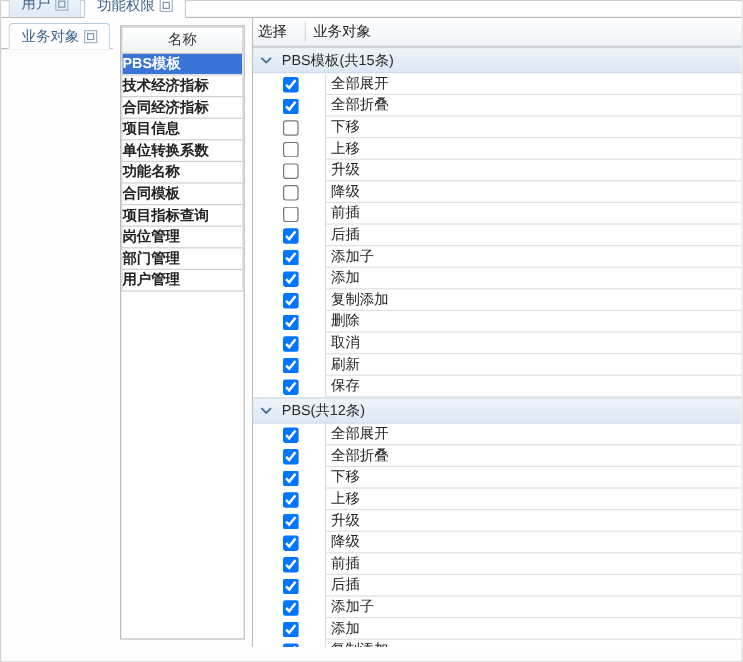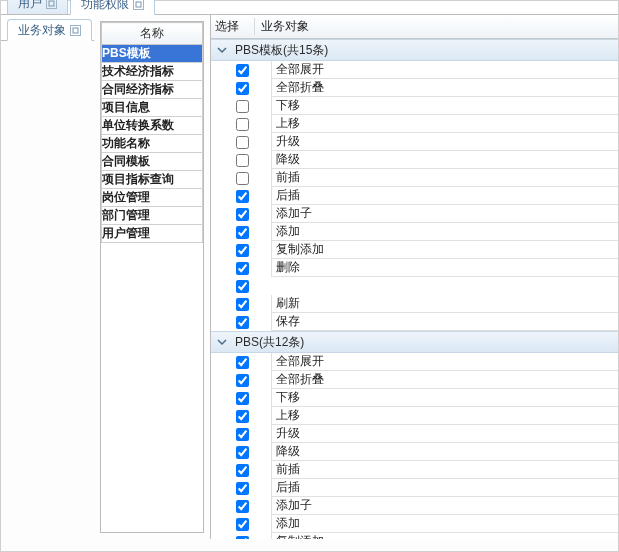--- a/index.html
+++ b/index.html
@@ -357,20 +357,21 @@
           <div class="perm-row">
             <div class="cell-cb">
               <input type="checkbox" checked="" style="">
             </div>
             <div class="cell-name">删除</div>
           </div>
           <div class="perm-row">
             <div class="cell-cb">
               <input type="checkbox" checked="" style="">
             </div>
+            <div class="cell-name">取消</div>
           </div>
           <div class="perm-row">
             <div class="cell-cb">
               <input type="checkbox" checked="" style="">
             </div>
             <div class="cell-name">刷新</div>
           </div>
           <div class="perm-row">
             <div class="cell-cb">
               <input type="checkbox" checked="" style="">

